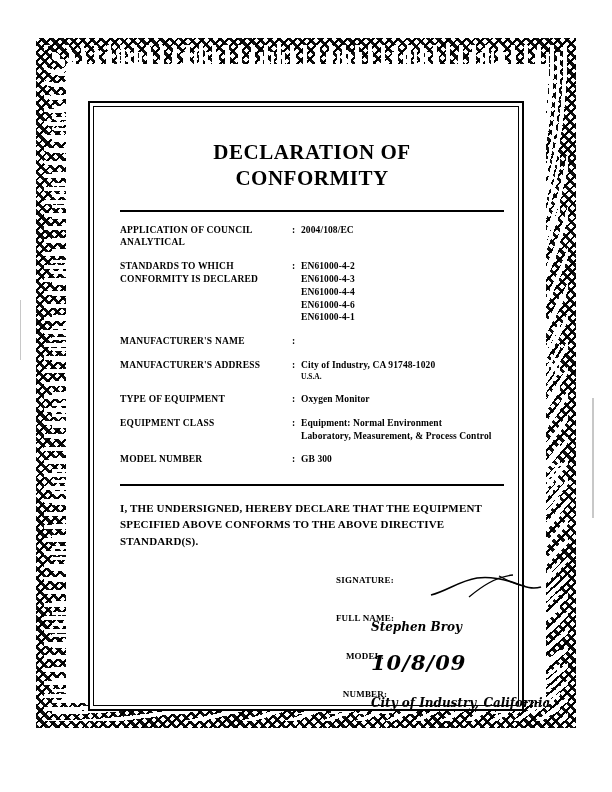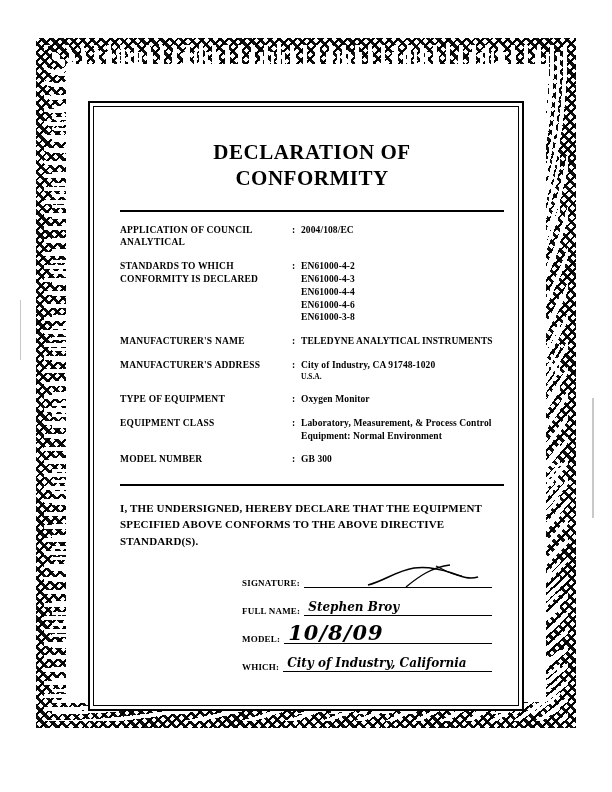--- a/index.html
+++ b/index.html
@@ -162,23 +162,24 @@
   #declaration .d2 { display: block; }
 
   
   #sig-block {
     margin-top: 26px;
     margin-left: 122px;
     width: 250px;
   }
   .sig-row {
     display: flex;
-    align-items: flex-end;
+    align-items: center;
     margin-bottom: 15px;
     position: relative;
+    flex-direction: column;
   }
   .sig-label {
     font-weight: bold;
     font-size: 9px;
     letter-spacing: 0.2px;
     white-space: nowrap;
     padding-right: 4px;
   }
   .sig-line {
     flex: 1 1 auto;
@@ -268,32 +269,29 @@
             <div class="field-label">
               <span>STANDARDS TO WHICH</span><br>
               <span>CONFORMITY IS DECLARED</span>
             </div>
             <div class="field-colon">:</div>
             <div class="field-value">
               <span class="vline">EN61000-4-2</span>
               <span class="vline">EN61000-4-3</span>
               <span class="vline">EN61000-4-4</span>
               <span class="vline">EN61000-4-6</span>
-              <span class="vline">EN61000-3-8</span>
+              <span class="vline">EN61000-4-1</span>
             </div>
           </div>
 
           <div class="field-row">
             <div class="field-label">
               <span>MANUFACTURER'S NAME</span>
             </div>
             <div class="field-colon">:</div>
-            <div class="field-value">
-              <span class="vline">TELEDYNE ANALYTICAL INSTRUMENTS</span>
-            </div>
           </div>
 
           <div class="field-row">
             <div class="field-label">
               <span>MANUFACTURER'S ADDRESS</span>
             </div>
             <div class="field-colon">:</div>
             <div class="field-value">
               <span class="vline">City of Industry, CA 91748-1020</span>
               <span class="vline sub">U.S.A.</span>
@@ -309,22 +307,22 @@
               <span class="vline">Oxygen Monitor</span>
             </div>
           </div>
 
           <div class="field-row">
             <div class="field-label">
               <span>EQUIPMENT CLASS</span>
             </div>
             <div class="field-colon">:</div>
             <div class="field-value">
+              <span class="vline">Equipment: Normal Environment</span>
               <span class="vline">Laboratory, Measurement, &amp; Process Control</span>
-              <span class="vline">Equipment: Normal Environment</span>
             </div>
           </div>
 
           <div class="field-row">
             <div class="field-label">
               <span>MODEL NUMBER</span>
             </div>
             <div class="field-colon">:</div>
             <div class="field-value">
               <span class="vline">GB 300</span>
@@ -362,21 +360,21 @@
 
 
           <div class="sig-row">
             <div class="sig-label">MODEL:</div>
             <div class="sig-line">
               <span class="sig-fill hand-big">10/8/09</span>
             </div>
           </div>
 
           <div class="sig-row">
-            <div class="sig-label">WHICH:</div>
+            <div class="sig-label">NUMBER:</div>
             <div class="sig-line">
               <span class="sig-fill hand">City of Industry, California</span>
             </div>
           </div>
 
         </div>
 
       </div>
     </div>
   </div>

